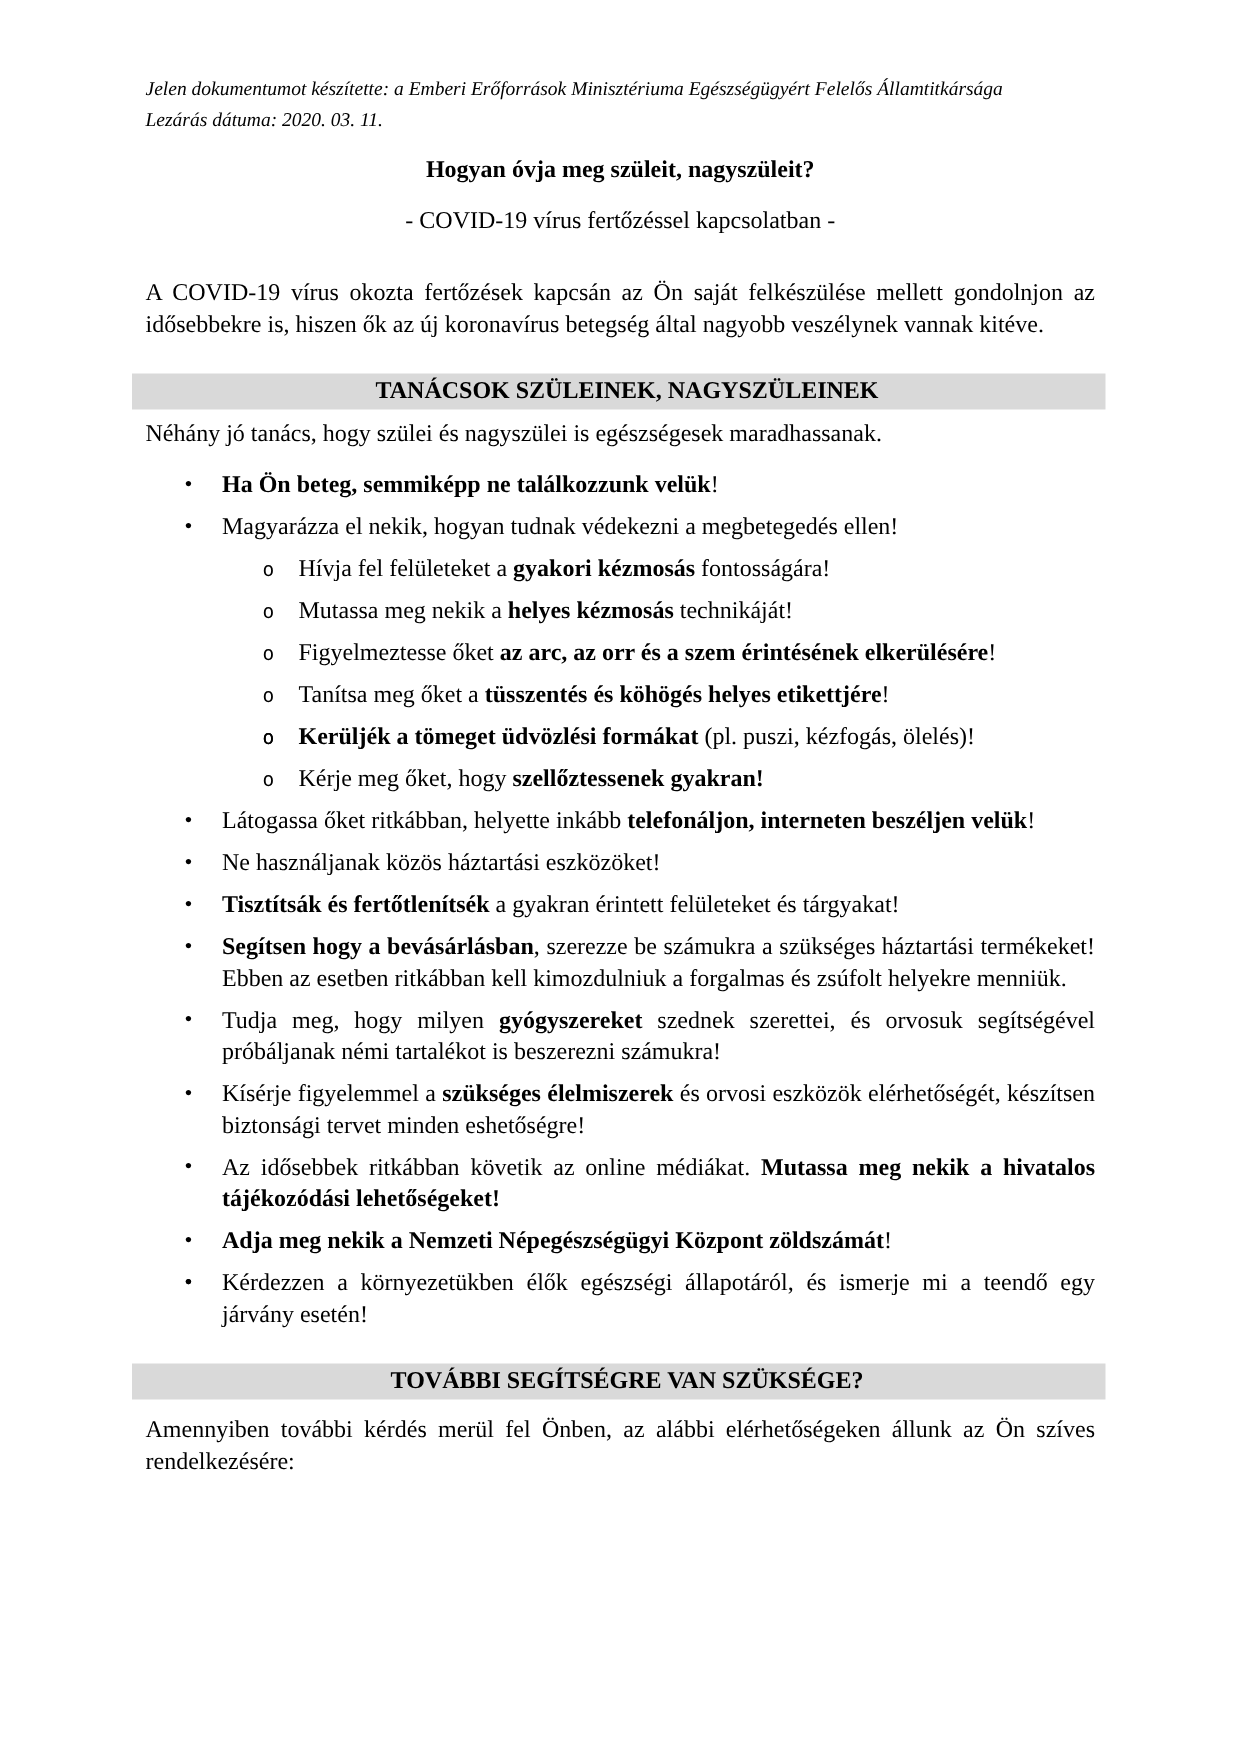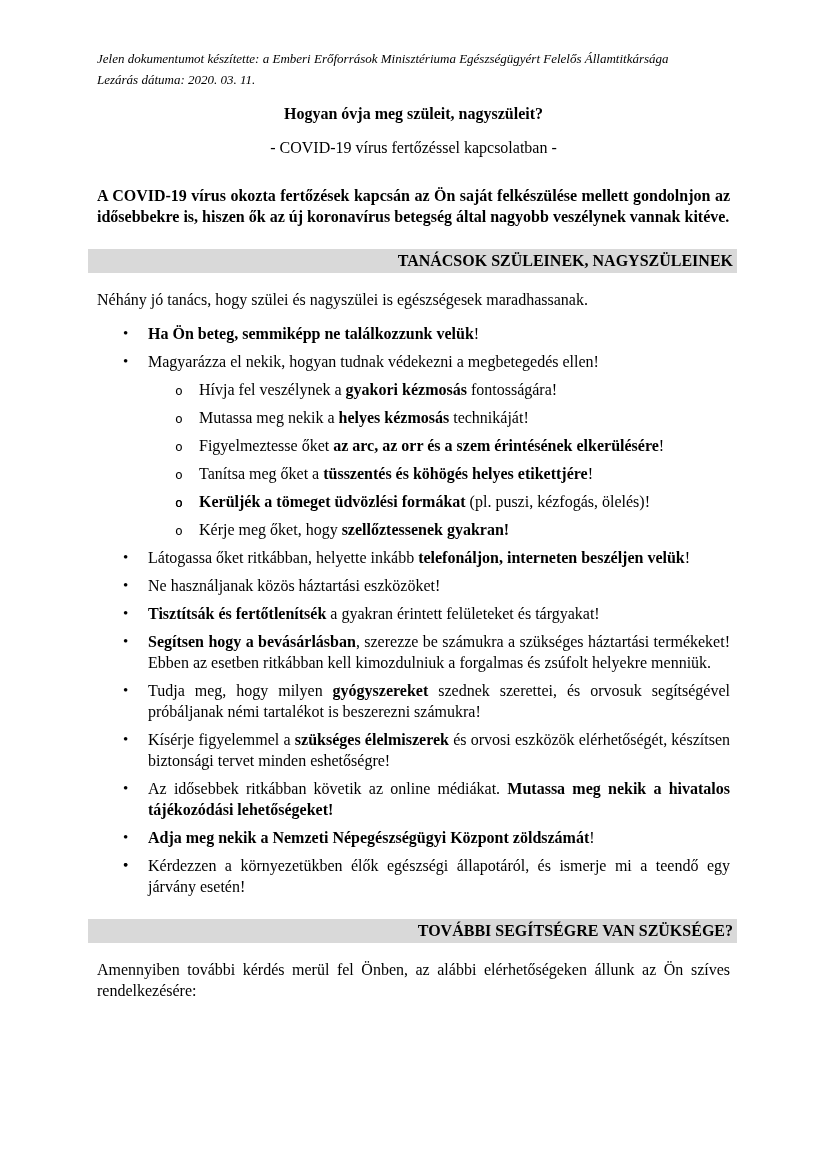--- a/index.html
+++ b/index.html
@@ -11,27 +11,27 @@
     font-size: 16px; line-height: 21px;
     padding: 48px 96px 0 97px;
     overflow: hidden;
   }
   .doc-header p { margin: 0; font-size: 13px; line-height: 21px; text-align: left; font-style: italic; }
   .doc-title {
     margin: 13px 0 0 0; font-size: 16px; line-height: 21px;
     font-weight: bold; text-align: center;
   }
   .doc-subtitle { margin: 13px 0 27px 0; font-size: 16px; line-height: 21px; text-align: center; }
-  .intro { margin: 25px 0 3px 0; text-align: justify; font-weight: bold; }
+  .intro { margin: 25px 0 3px 0; text-align: justify; }
   .section-bar {
-    margin: 22px -7px 16px -9px;
+    margin: 22px -7px 6px -9px;
     background: #d9d9d9;
     padding: 1px 4px 2px 15px;
     font-weight: bold; font-size: 16px; line-height: 21px;
-    text-align: right;
+    text-align: center;
   }
   .lead { margin: 0 0 13px 0; text-align: left; }
   ul.advice { list-style: none; margin: 0; padding: 0; }
   ul.advice li {
     position: relative; margin: 0 0 7px 0; text-align: justify;
   }
   ul.advice li.l1 { padding-left: 51px; }
   ul.advice li.l2 { padding-left: 102px; }
   ul.advice .marker { position: absolute; top: 0; }
   ul.advice li.l1 > .marker { left: 26px; font-size: 15px; }
@@ -59,21 +59,21 @@
 
 <div class="section-bar">
   <span>TANÁCSOK SZÜLEINEK, NAGYSZÜLEINEK</span>
 </div>
 
 <p class="lead">Néhány jó tanács, hogy szülei és nagyszülei is egészségesek maradhassanak.</p>
 
 <ul class="advice">
     <li class="l1"><span class="marker">•</span><span class="txt"><b>Ha Ön beteg, semmiképp ne találkozzunk velük</b><span>!</span></span></li>
     <li class="l1"><span class="marker">•</span><span class="txt"><span>Magyarázza el nekik, hogyan tudnak védekezni a megbetegedés ellen!</span></span></li>
-    <li class="l2"><span class="marker">o</span><span class="txt"><span>Hívja fel veszélynek a </span><b>gyakori kézmosás</b><span> fontosságára!</span></span></li>
+    <li class="l2"><span class="marker">o</span><span class="txt"><span>Hívja fel felületeket a </span><b>gyakori kézmosás</b><span> fontosságára!</span></span></li>
     <li class="l2"><span class="marker">o</span><span class="txt"><span>Mutassa meg nekik a </span><b>helyes kézmosás</b><span> technikáját!</span></span></li>
     <li class="l2"><span class="marker">o</span><span class="txt"><span>Figyelmeztesse őket </span><b>az arc, az orr és a szem érintésének elkerülésére</b><span>!</span></span></li>
     <li class="l2"><span class="marker">o</span><span class="txt"><span>Tanítsa meg őket a </span><b>tüsszentés és köhögés helyes etikettjére</b><span>!</span></span></li>
     <li class="l2"><span class="marker">o</span></li>
     <li class="l2"><span class="marker">o</span><span class="txt"><b>Kerüljék a tömeget üdvözlési formákat</b><span> (pl. puszi, kézfogás, ölelés)!</span></span></li>
     <li class="l2"><span class="marker">o</span><span class="txt"><span>Kérje meg őket, hogy </span><b>szellőztessenek gyakran!</b></span></li>
     <li class="l1"><span class="marker">•</span><span class="txt"><span>Látogassa őket ritkábban, helyette inkább </span><b>telefonáljon, interneten beszéljen velük</b><span>!</span></span></li>
     <li class="l1"><span class="marker">•</span><span class="txt"><span>Ne használjanak közös háztartási eszközöket!</span></span></li>
     <li class="l1"><span class="marker">•</span><span class="txt"><b>Tisztítsák és fertőtlenítsék</b><span> a gyakran érintett felületeket és tárgyakat!</span></span></li>
     <li class="l1"><span class="marker">•</span><span class="txt"><b>Segítsen hogy a bevásárlásban</b><span>, szerezze be számukra a szükséges háztartási termékeket! Ebben az esetben ritkábban kell kimozdulniuk a forgalmas és zsúfolt helyekre menniük.</span></span></li>

